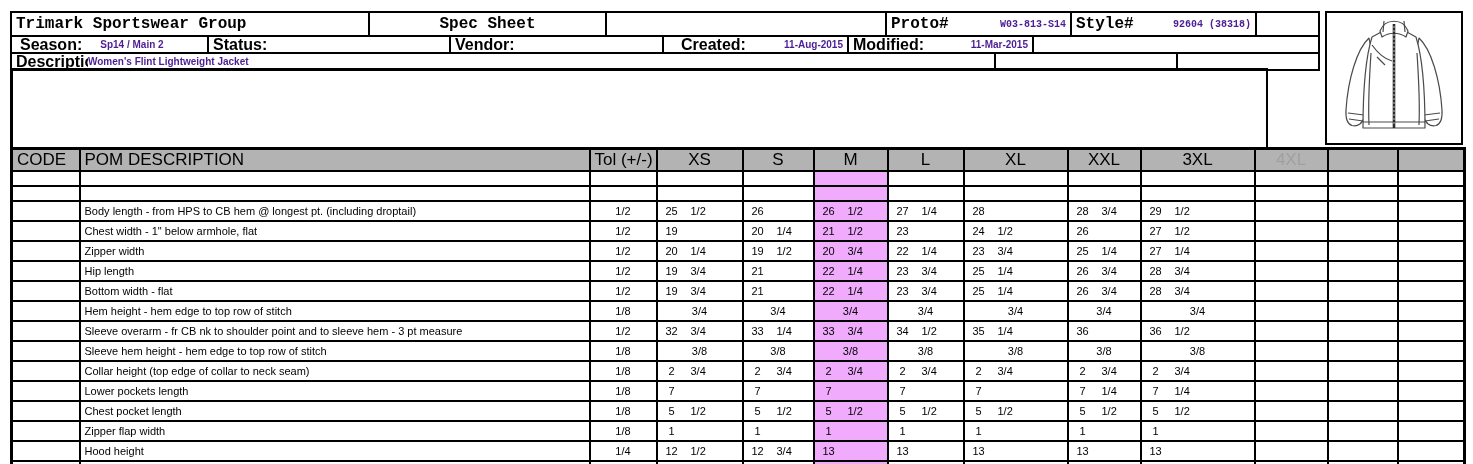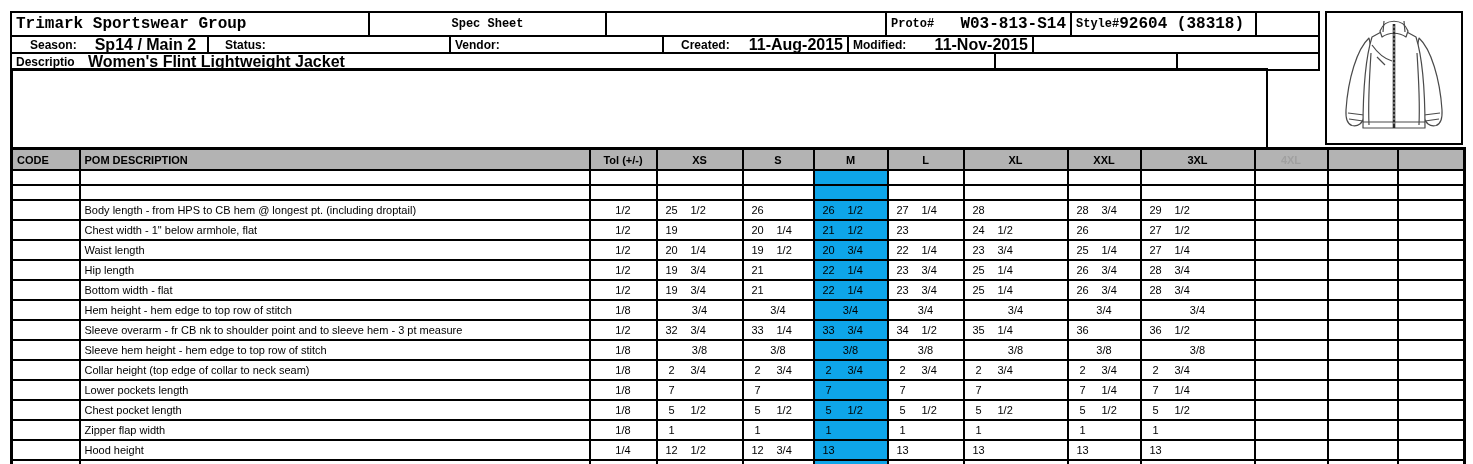--- a/index.html
+++ b/index.html
@@ -12,83 +12,83 @@
   
   .sheet-header{left:10px;top:11px;width:1310px;border:2px solid #000;background:#fff;}
   .hrow{display:flex;border-bottom:2px solid #000;}
   .hrow.r3{border-bottom:0;}
   .hcell{box-sizing:border-box;border-right:2px solid #000;padding:0 4px;overflow:hidden;
          white-space:nowrap;display:flex;align-items:center;}
   .hcell.nr{border-right:0;}
   .r1 .hcell{height:22px;font-family:Liberation Mono, monospace;}
   .r2 .hcell{height:15px;}
   .r3 .hcell{height:15px;}
-  .lab{font-weight:bold;font-size:12px;}
+  .lab{font-weight:bold;font-size:16px;}
   .big{font-weight:bold;font-size:16px;}
-  .val{font-weight:bold;font-size:16px;color:#000000;}
+  .val{font-weight:bold;font-size:10px;color:#4c1d95;}
   .grow{flex:1;}
   .center{justify-content:center;}
 
   .empty-block{left:10px;top:68px;width:1258px;height:79px;
     border-top:3px solid #000;border-left:3px solid #000;border-right:2px solid #000;background:#fff;}
 
   .jacket-box{left:1325px;top:11px;width:138px;height:134px;border:2px solid #000;background:#fff;}
 
   
   table.spec{position:absolute;left:10px;top:147px;border-collapse:collapse;table-layout:fixed;
     width:1453px;font-size:11px;border:3px solid #000;}
   table.spec th,table.spec td{border:2px solid #000;padding:0 4px;overflow:hidden;
     white-space:pre;height:18px;}
-  table.spec thead th{background:#b3b3b3;font-weight:bold;text-align:center;height:19px;font-size:11px;}
+  table.spec thead th{background:#b3b3b3;font-weight:normal;text-align:center;height:19px;font-size:17px;}
   table.spec thead th.tleft{text-align:left;}
   table.spec thead th.faint{color:#a0a0a0;}
-  td.hl{background:#0ea5e9;}
+  td.hl{background:#f0abfc;}
   td.cntr{text-align:center;}
   tr.emptyrow td{height:13px;}
   .whole{display:inline-block;min-width:20px;text-align:center;}
   .frac{display:inline-block;margin-left:9px;}
 </style>
 </head>
 <body>
 
 <div class="abs sheet-header">
   <div class="hrow r1">
     <div class="hcell big" style="width:358px">Trimark Sportswear Group</div>
     <div class="hcell lab center" style="width:237px">Spec Sheet</div>
     <div class="hcell" style="width:280px"></div>
     <div class="hcell" style="width:185px;padding:0">
       <span class="lab" style="padding-left:4px">Proto#</span>
       <span class="val grow" style="text-align:right;padding-right:4px">W03-813-S14</span>
     </div>
     <div class="hcell" style="width:185px;padding:0">
       <span class="lab" style="padding-left:4px">Style#</span>
-      <span class="val grow" style="text-align:left;padding-right:4px">92604 (38318)</span>
+      <span class="val grow" style="text-align:right;padding-right:4px">92604 (38318)</span>
     </div>
     <div class="hcell nr grow"></div>
   </div>
 
   <div class="hrow r2">
     <div class="hcell" style="width:197px;padding:0">
-      <span class="lab" style="padding-left:18px">Season:</span>
+      <span class="lab" style="padding-left:8px">Season:</span>
       <span class="val" style="padding-left:18px">Sp14 / Main 2</span>
     </div>
     <div class="hcell" style="width:242px;padding:0">
-      <span class="lab" style="padding-left:16px">Status:</span>
+      <span class="lab" style="padding-left:4px">Status:</span>
     </div>
     <div class="hcell" style="width:213px;padding:0">
       <span class="lab" style="padding-left:4px">Vendor:</span>
       <span class="val grow"></span>
     </div>
     <div class="hcell" style="width:185px;padding:0">
       <span class="lab" style="padding-left:17px">Created:</span>
       <span class="val grow" style="text-align:right;padding-right:4px">11-Aug-2015</span>
     </div>
     <div class="hcell" style="width:185px;padding:0">
       <span class="lab" style="padding-left:4px">Modified:</span>
-      <span class="val grow" style="text-align:right;padding-right:4px">11-Nov-2015</span>
+      <span class="val grow" style="text-align:right;padding-right:4px">11-Mar-2015</span>
     </div>
     <div class="hcell nr grow"></div>
   </div>
 
   <div class="hrow r3">
     <div class="hcell" style="width:984px;padding:0">
       <span class="lab" style="width:72px;overflow:hidden;display:inline-block;padding-left:4px">Descriptio</span>
       <span class="val">Women's Flint Lightweight Jacket</span>
     </div>
     <div class="hcell" style="width:182px"></div>
@@ -214,21 +214,21 @@
         <td><span class="whole">23</span></td>
         <td><span class="whole">24</span><span class="frac">1/2</span></td>
         <td><span class="whole">26</span></td>
         <td><span class="whole">27</span><span class="frac">1/2</span></td>
         <td></td>
         <td></td>
         <td></td>
       </tr>
       <tr>
         <td></td>
-        <td>Waist length</td>
+        <td>Zipper width</td>
         <td class="cntr">1/2</td>
         <td><span class="whole">20</span><span class="frac">1/4</span></td>
         <td><span class="whole">19</span><span class="frac">1/2</span></td>
         <td class="hl"><span class="whole">20</span><span class="frac">3/4</span></td>
         <td><span class="whole">22</span><span class="frac">1/4</span></td>
         <td><span class="whole">23</span><span class="frac">3/4</span></td>
         <td><span class="whole">25</span><span class="frac">1/4</span></td>
         <td><span class="whole">27</span><span class="frac">1/4</span></td>
         <td></td>
         <td></td>

